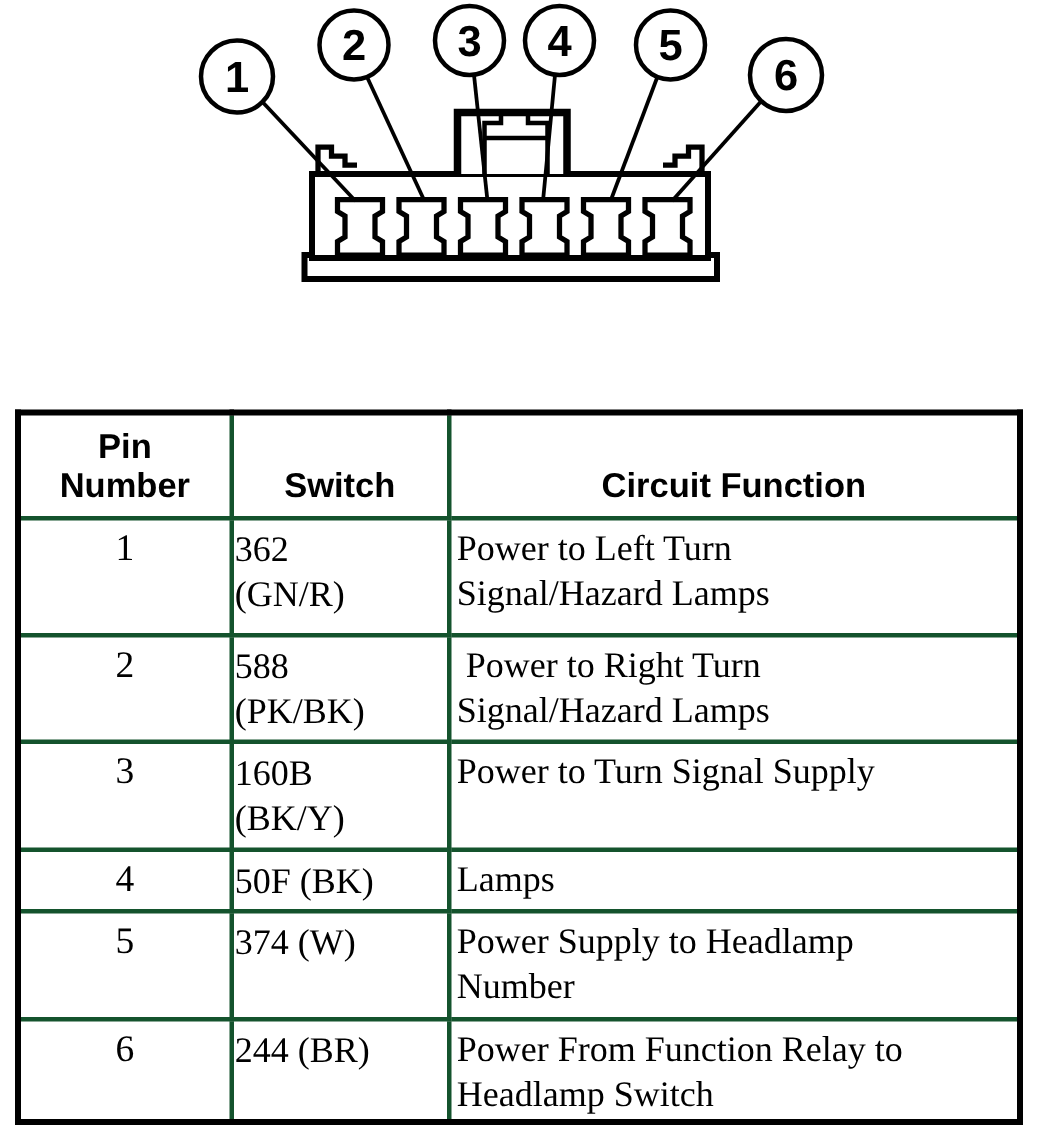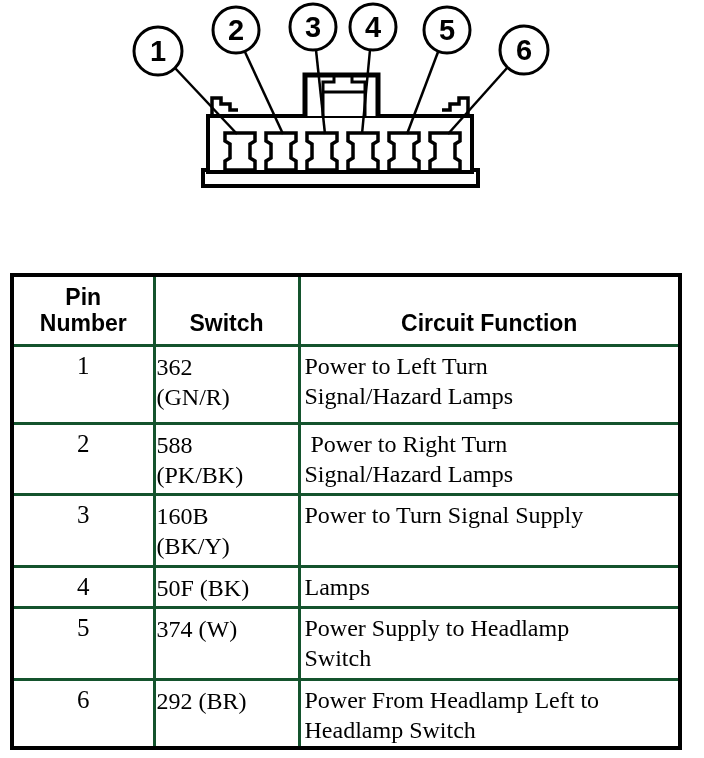--- a/index.html
+++ b/index.html
@@ -156,22 +156,22 @@
     </tr>
     <tr class="row-4">
       <td class="pin-cell">4</td>
       <td class="circuit-cell">50F (BK)</td>
       <td class="function-cell">Lamps</td>
     </tr>
     <tr class="row-5">
       <td class="pin-cell">5</td>
       <td class="circuit-cell">374 (W)</td>
       <td class="function-cell">Power Supply to Headlamp
-Switch</td>
+Number</td>
     </tr>
     <tr class="row-6">
       <td class="pin-cell">6</td>
-      <td class="circuit-cell">292 (BR)</td>
-      <td class="function-cell">Power From Headlamp Left to
+      <td class="circuit-cell">244 (BR)</td>
+      <td class="function-cell">Power From Function Relay to
 Headlamp Switch</td>
     </tr>
   </tbody>
 </table>
 
 </body></html>

